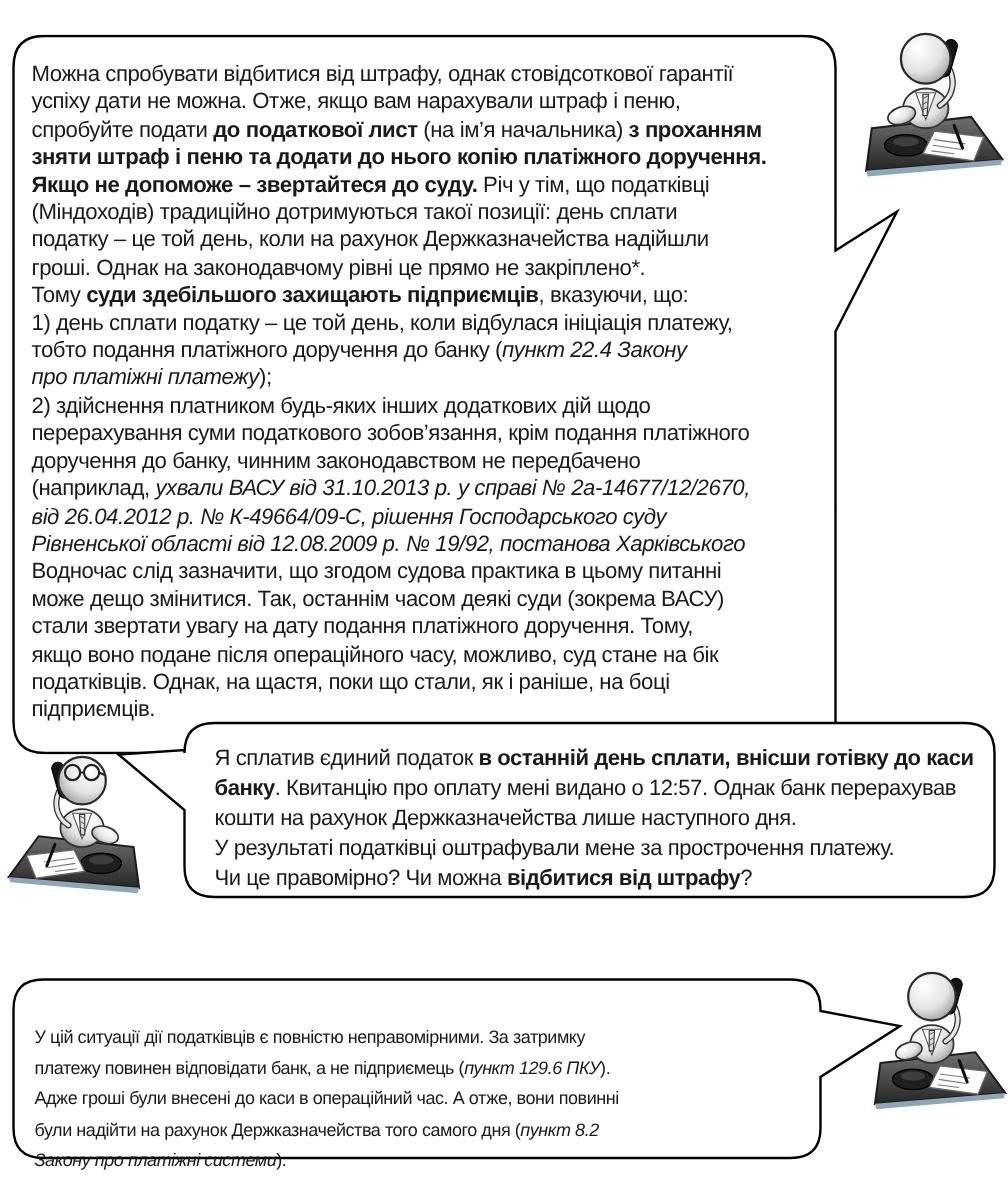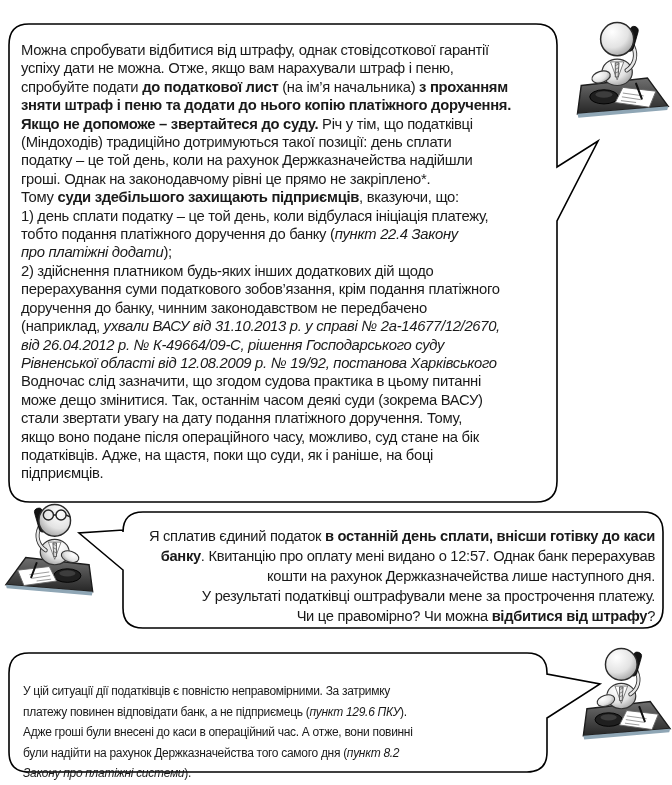--- a/index.html
+++ b/index.html
@@ -14,21 +14,21 @@
   .bubble svg.outline{position:absolute;left:0;top:0;}
   .txt{position:absolute;letter-spacing:-0.3px;}
   .tl{white-space:nowrap;}
   .seg-n{font-weight:normal;font-style:normal;}
   .seg-b{font-weight:bold;font-style:normal;}
   .seg-i{font-weight:normal;font-style:italic;}
 
   .bubble--top{left:8px;top:8px;width:600px;height:480px;margin-top:15px;}
   .bubble--top .txt{left:13px;top:18px;width:524px;font-size:14.8px;line-height:18.4px;}
 
-  .bubble--mid{left:75px;top:505px;width:597px;height:125px;text-align:right;}
+  .bubble--mid{left:75px;top:475px;width:597px;height:125px;}
   .bubble--mid .txt{left:68px;top:21px;width:512px;font-size:14.7px;line-height:20px;}
 
   .bubble--bot{left:8px;top:650px;width:600px;height:130px;}
   .bubble--bot .txt{left:15px;top:31px;width:516px;font-size:12px;line-height:20.6px;}
 
   .char{position:absolute;}
   .char svg{display:block;width:100%;height:100%;}
   .char--top{left:568px;top:12px;width:104px;height:112px;}
   .char--mid{left:2px;top:496px;width:100px;height:104px;}
   .char--mid svg{transform:scaleX(-1);}
@@ -89,32 +89,32 @@
       <div class="tl"><span class="seg-n">успіху дати не можна. Отже, якщо вам нарахували штраф і пеню,</span></div>
       <div class="tl"><span class="seg-n">спробуйте подати </span><span class="seg-b">до податкової лист</span><span class="seg-n"> (на ім’я начальника) </span><span class="seg-b">з проханням</span></div>
       <div class="tl"><span class="seg-b">зняти штраф і пеню та додати до нього копію платіжного доручення.</span></div>
       <div class="tl"><span class="seg-b">Якщо не допоможе – звертайтеся до суду.</span><span class="seg-n"> Річ у тім, що податківці</span></div>
       <div class="tl"><span class="seg-n">(Міндоходів) традиційно дотримуються такої позиції: день сплати</span></div>
       <div class="tl"><span class="seg-n">податку – це той день, коли на рахунок Держказначейства надійшли</span></div>
       <div class="tl"><span class="seg-n">гроші. Однак на законодавчому рівні це прямо не закріплено*.</span></div>
       <div class="tl"><span class="seg-n">Тому </span><span class="seg-b">суди здебільшого захищають підприємців</span><span class="seg-n">, вказуючи, що:</span></div>
       <div class="tl"><span class="seg-n">1) день сплати податку – це той день, коли відбулася ініціація платежу,</span></div>
       <div class="tl"><span class="seg-n">тобто подання платіжного доручення до банку (</span><span class="seg-i">пункт 22.4 Закону</span></div>
-      <div class="tl"><span class="seg-i">про платіжні додати</span><span class="seg-n">);</span></div>
+      <div class="tl"><span class="seg-i">про платіжні платежу</span><span class="seg-n">);</span></div>
       <div class="tl"><span class="seg-n">2) здійснення платником будь-яких інших додаткових дій щодо</span></div>
       <div class="tl"><span class="seg-n">перерахування суми податкового зобов’язання, крім подання платіжного</span></div>
       <div class="tl"><span class="seg-n">доручення до банку, чинним законодавством не передбачено</span></div>
       <div class="tl"><span class="seg-n">(наприклад, </span><span class="seg-i">ухвали ВАСУ від 31.10.2013 р. у справі № 2а-14677/12/2670,</span></div>
       <div class="tl"><span class="seg-i">від 26.04.2012 р. № К-49664/09-С, рішення Господарського суду</span></div>
       <div class="tl"><span class="seg-i">Рівненської області від 12.08.2009 р. № 19/92, постанова Харківського</span></div>
       <div class="tl"><span class="seg-n">Водночас слід зазначити, що згодом судова практика в цьому питанні</span></div>
       <div class="tl"><span class="seg-n">може дещо змінитися. Так, останнім часом деякі суди (зокрема ВАСУ)</span></div>
       <div class="tl"><span class="seg-n">стали звертати увагу на дату подання платіжного доручення. Тому,</span></div>
       <div class="tl"><span class="seg-n">якщо воно подане після операційного часу, можливо, суд стане на бік</span></div>
-      <div class="tl"><span class="seg-n">податківців. Адже, на щастя, поки що суди, як і раніше, на боці</span></div>
+      <div class="tl"><span class="seg-n">податківців. Однак, на щастя, поки що стали, як і раніше, на боці</span></div>
       <div class="tl"><span class="seg-n">підприємців.</span></div>
     </div>
 </div>
 
 <div class="char char--top">
   <svg viewBox="0 0 110 115">
       <use href="#clerk"></use>
     </svg>
 </div>
 

